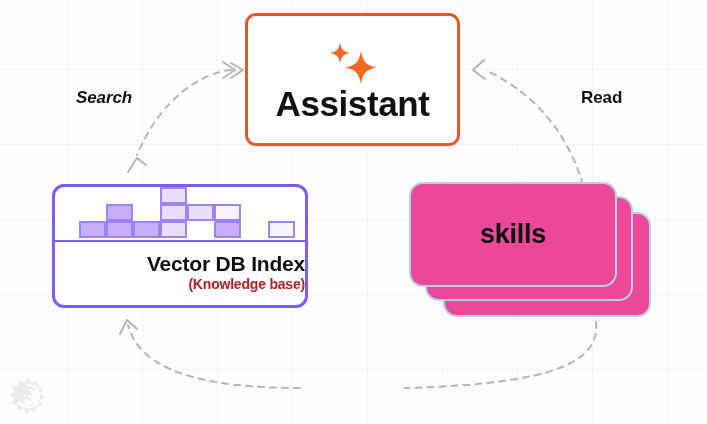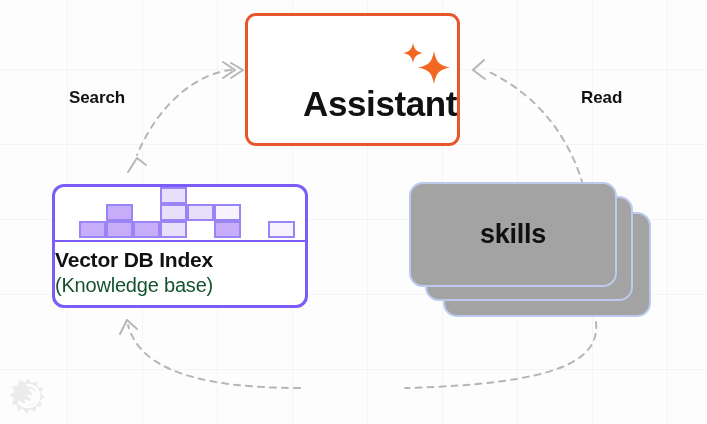--- a/index.html
+++ b/index.html
@@ -38,21 +38,21 @@
     left: 245px;
     top: 13px;
     width: 215px;
     height: 133px;
     background: #ffffff;
     border: 3px solid #e8562b;
     border-radius: 11px;
     box-sizing: border-box;
     display: flex;
     flex-direction: column;
-    align-items: flex-end;
+    align-items: center;
     justify-content: center;
   }
   #assistant-sparkle {
     width: 62px;
     height: 46px;
     margin-bottom: 1px;
   }
   #assistant-title {
     font-size: 35px;
     font-weight: 700;
@@ -86,43 +86,43 @@
     box-sizing: border-box;
     border: 2px solid #9b84f5;
   }
   .db-cell.solid  { background: #c8aefa; }
   .db-cell.light  { background: #e8dffd; }
   .db-cell.pale   { background: #f6f3fe; }
   #vectordb-labels {
     flex: 1;
     display: flex;
     flex-direction: column;
-    align-items: flex-start;
+    align-items: flex-end;
     justify-content: center;
     padding-bottom: 2px;
   }
   #vectordb-title {
     font-size: 21px;
     font-weight: 700;
     color: #111111;
     line-height: 1.15;
     letter-spacing: -0.2px;
   }
   #vectordb-subtitle {
-    font-size: 20px;
-    font-weight: 400;
-    color: #14532d;
+    font-size: 14px;
+    font-weight: 700;
+    color: #b91c1c;
     line-height: 1.2;
     letter-spacing: -0.2px;
   }
 
   
   .skill-card {
     position: absolute;
-    background: #a3a3a3;
+    background: #ec4899;
     border: 2.5px solid #bccaee;
     border-radius: 14px;
     box-sizing: border-box;
   }
   #skill-card-back {
     left: 443px;  top: 212px;  width: 208px; height: 105px;
   }
   #skill-card-mid {
     left: 425px;  top: 196px;  width: 208px; height: 105px;
   }
@@ -139,21 +139,21 @@
 
   
   .edge-label {
     position: absolute;
     font-size: 17px;
     font-weight: 600;
     color: #121212;
     letter-spacing: -0.1px;
     white-space: nowrap;
   }
-  #label-search  { left: 69px;  top: 88px; }
+  #label-search  { left: 76px;  top: 88px; font-style: italic; }
   #label-read    { left: 581px; top: 88px; text-align: center; }
   #label-indexed { left: 313px; top: 381px; }
 
   
   #watermark {
     position: absolute;
     left: 8px;
     top: 376px;
     width: 40px;
     height: 40px;

